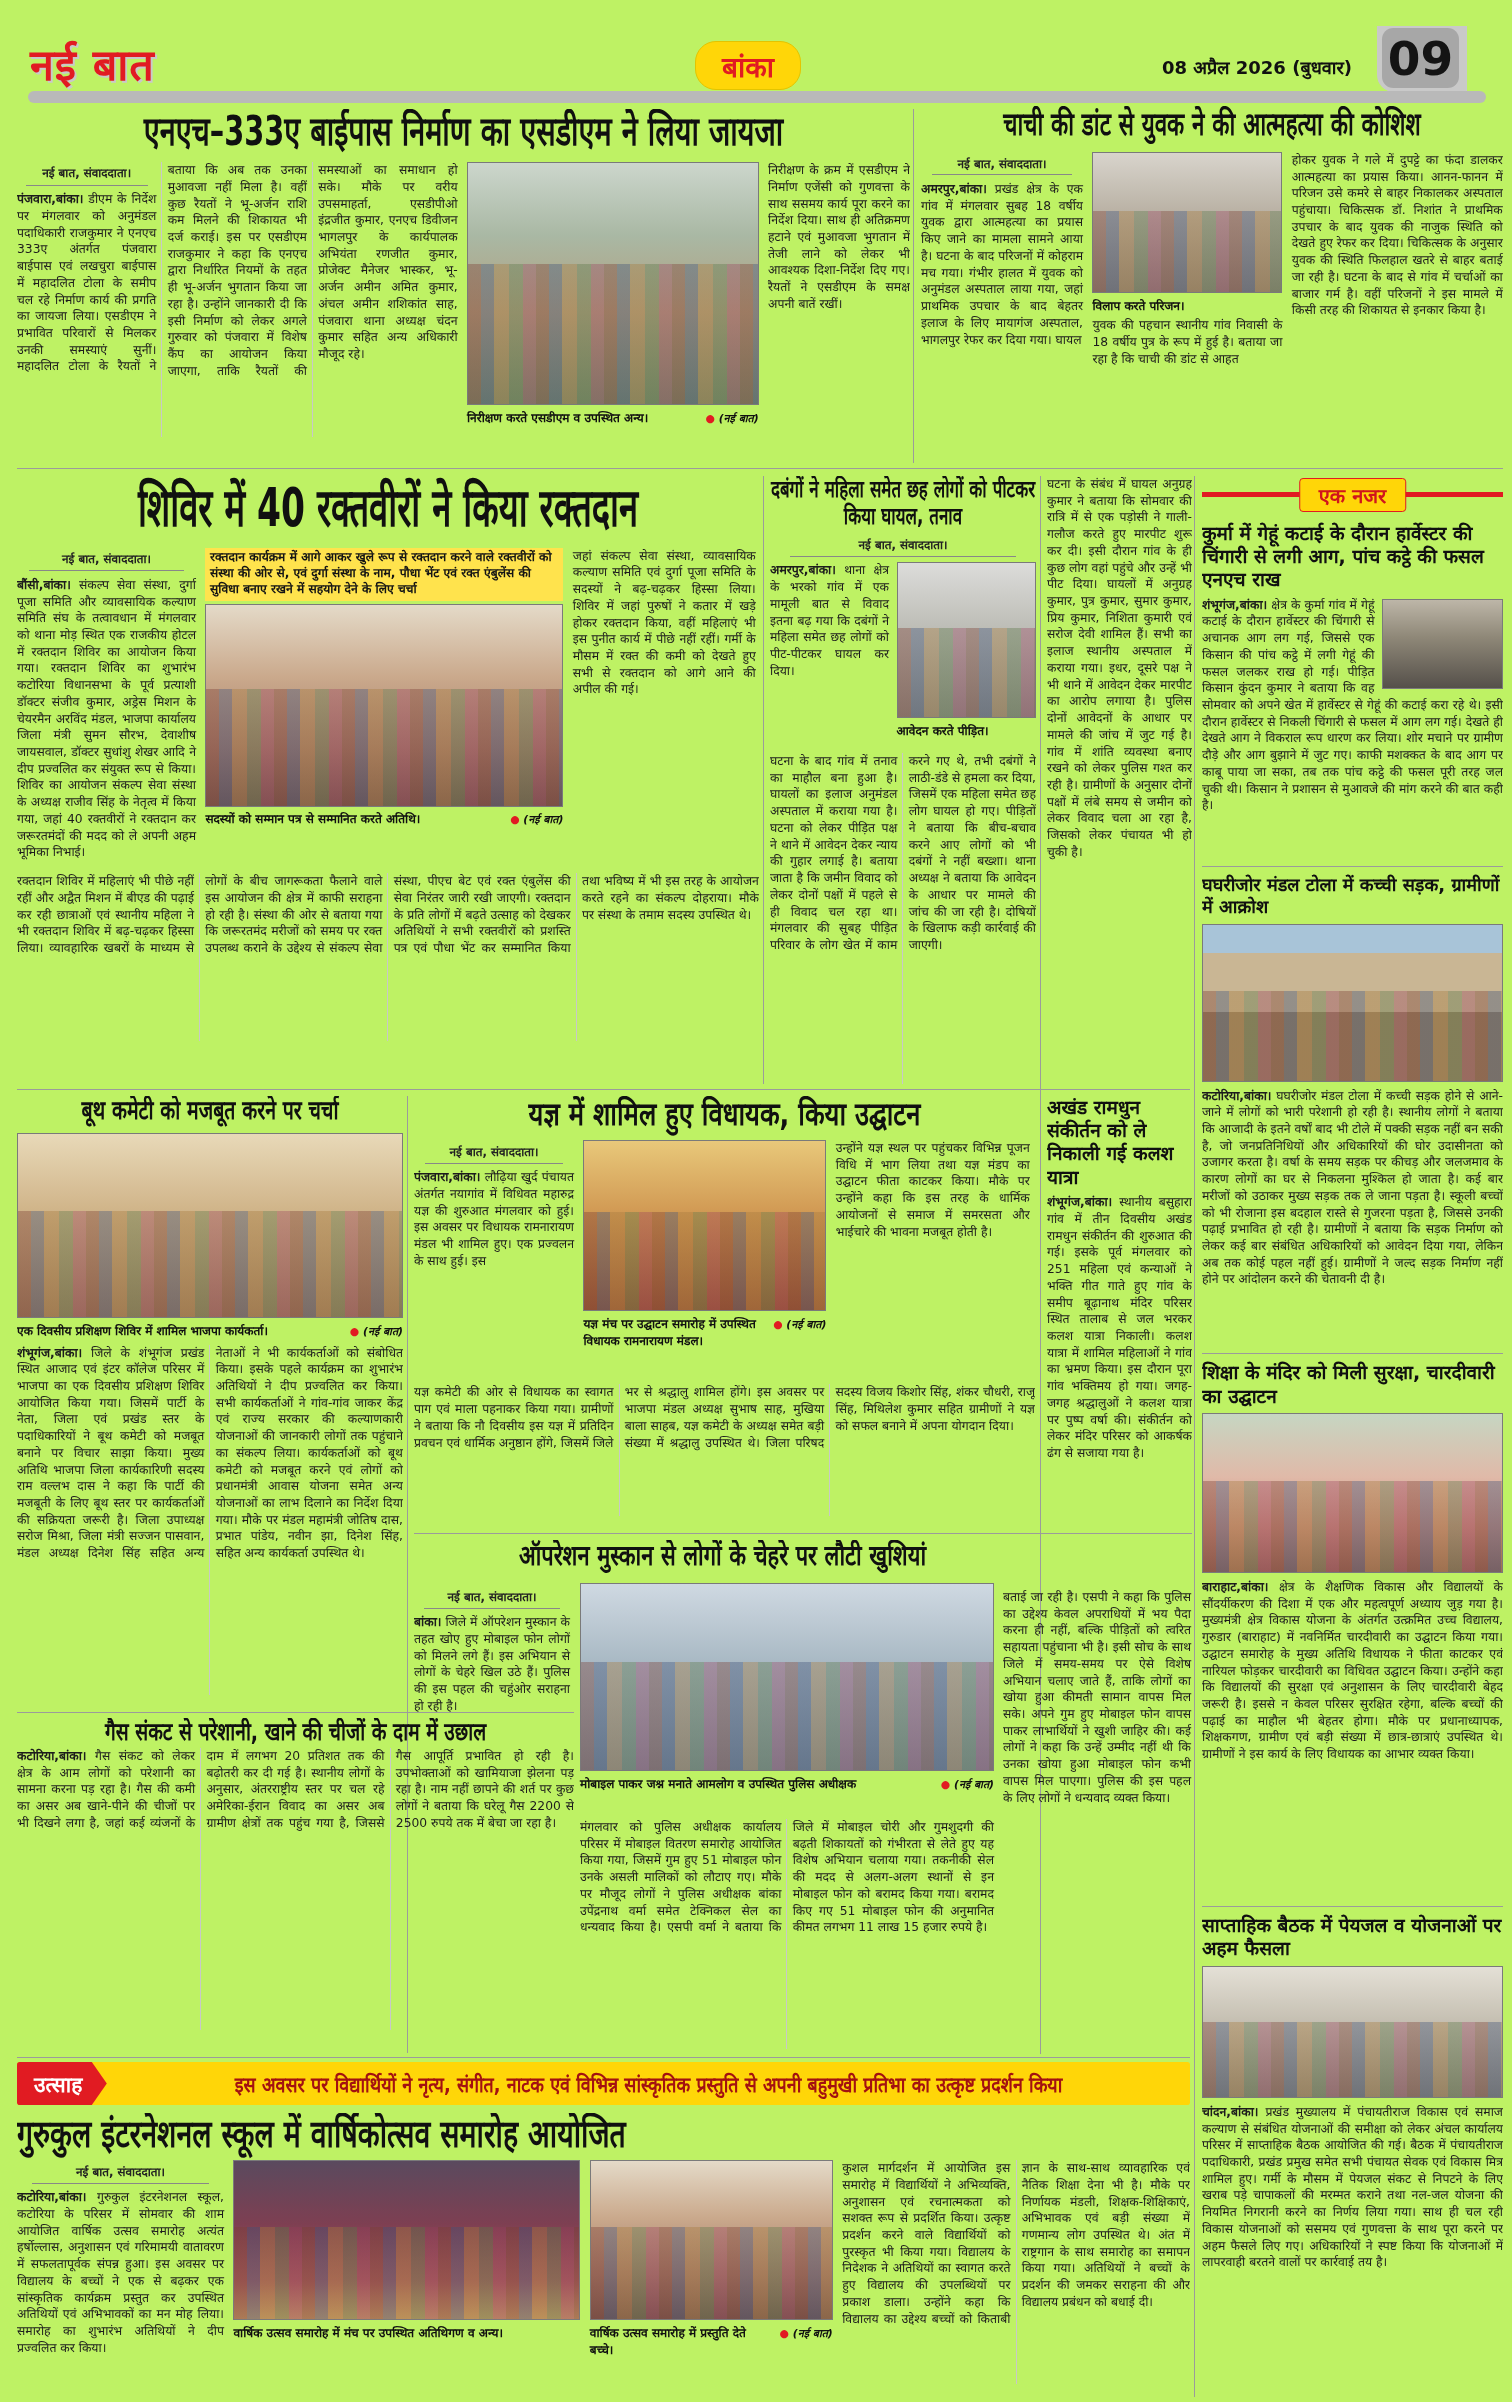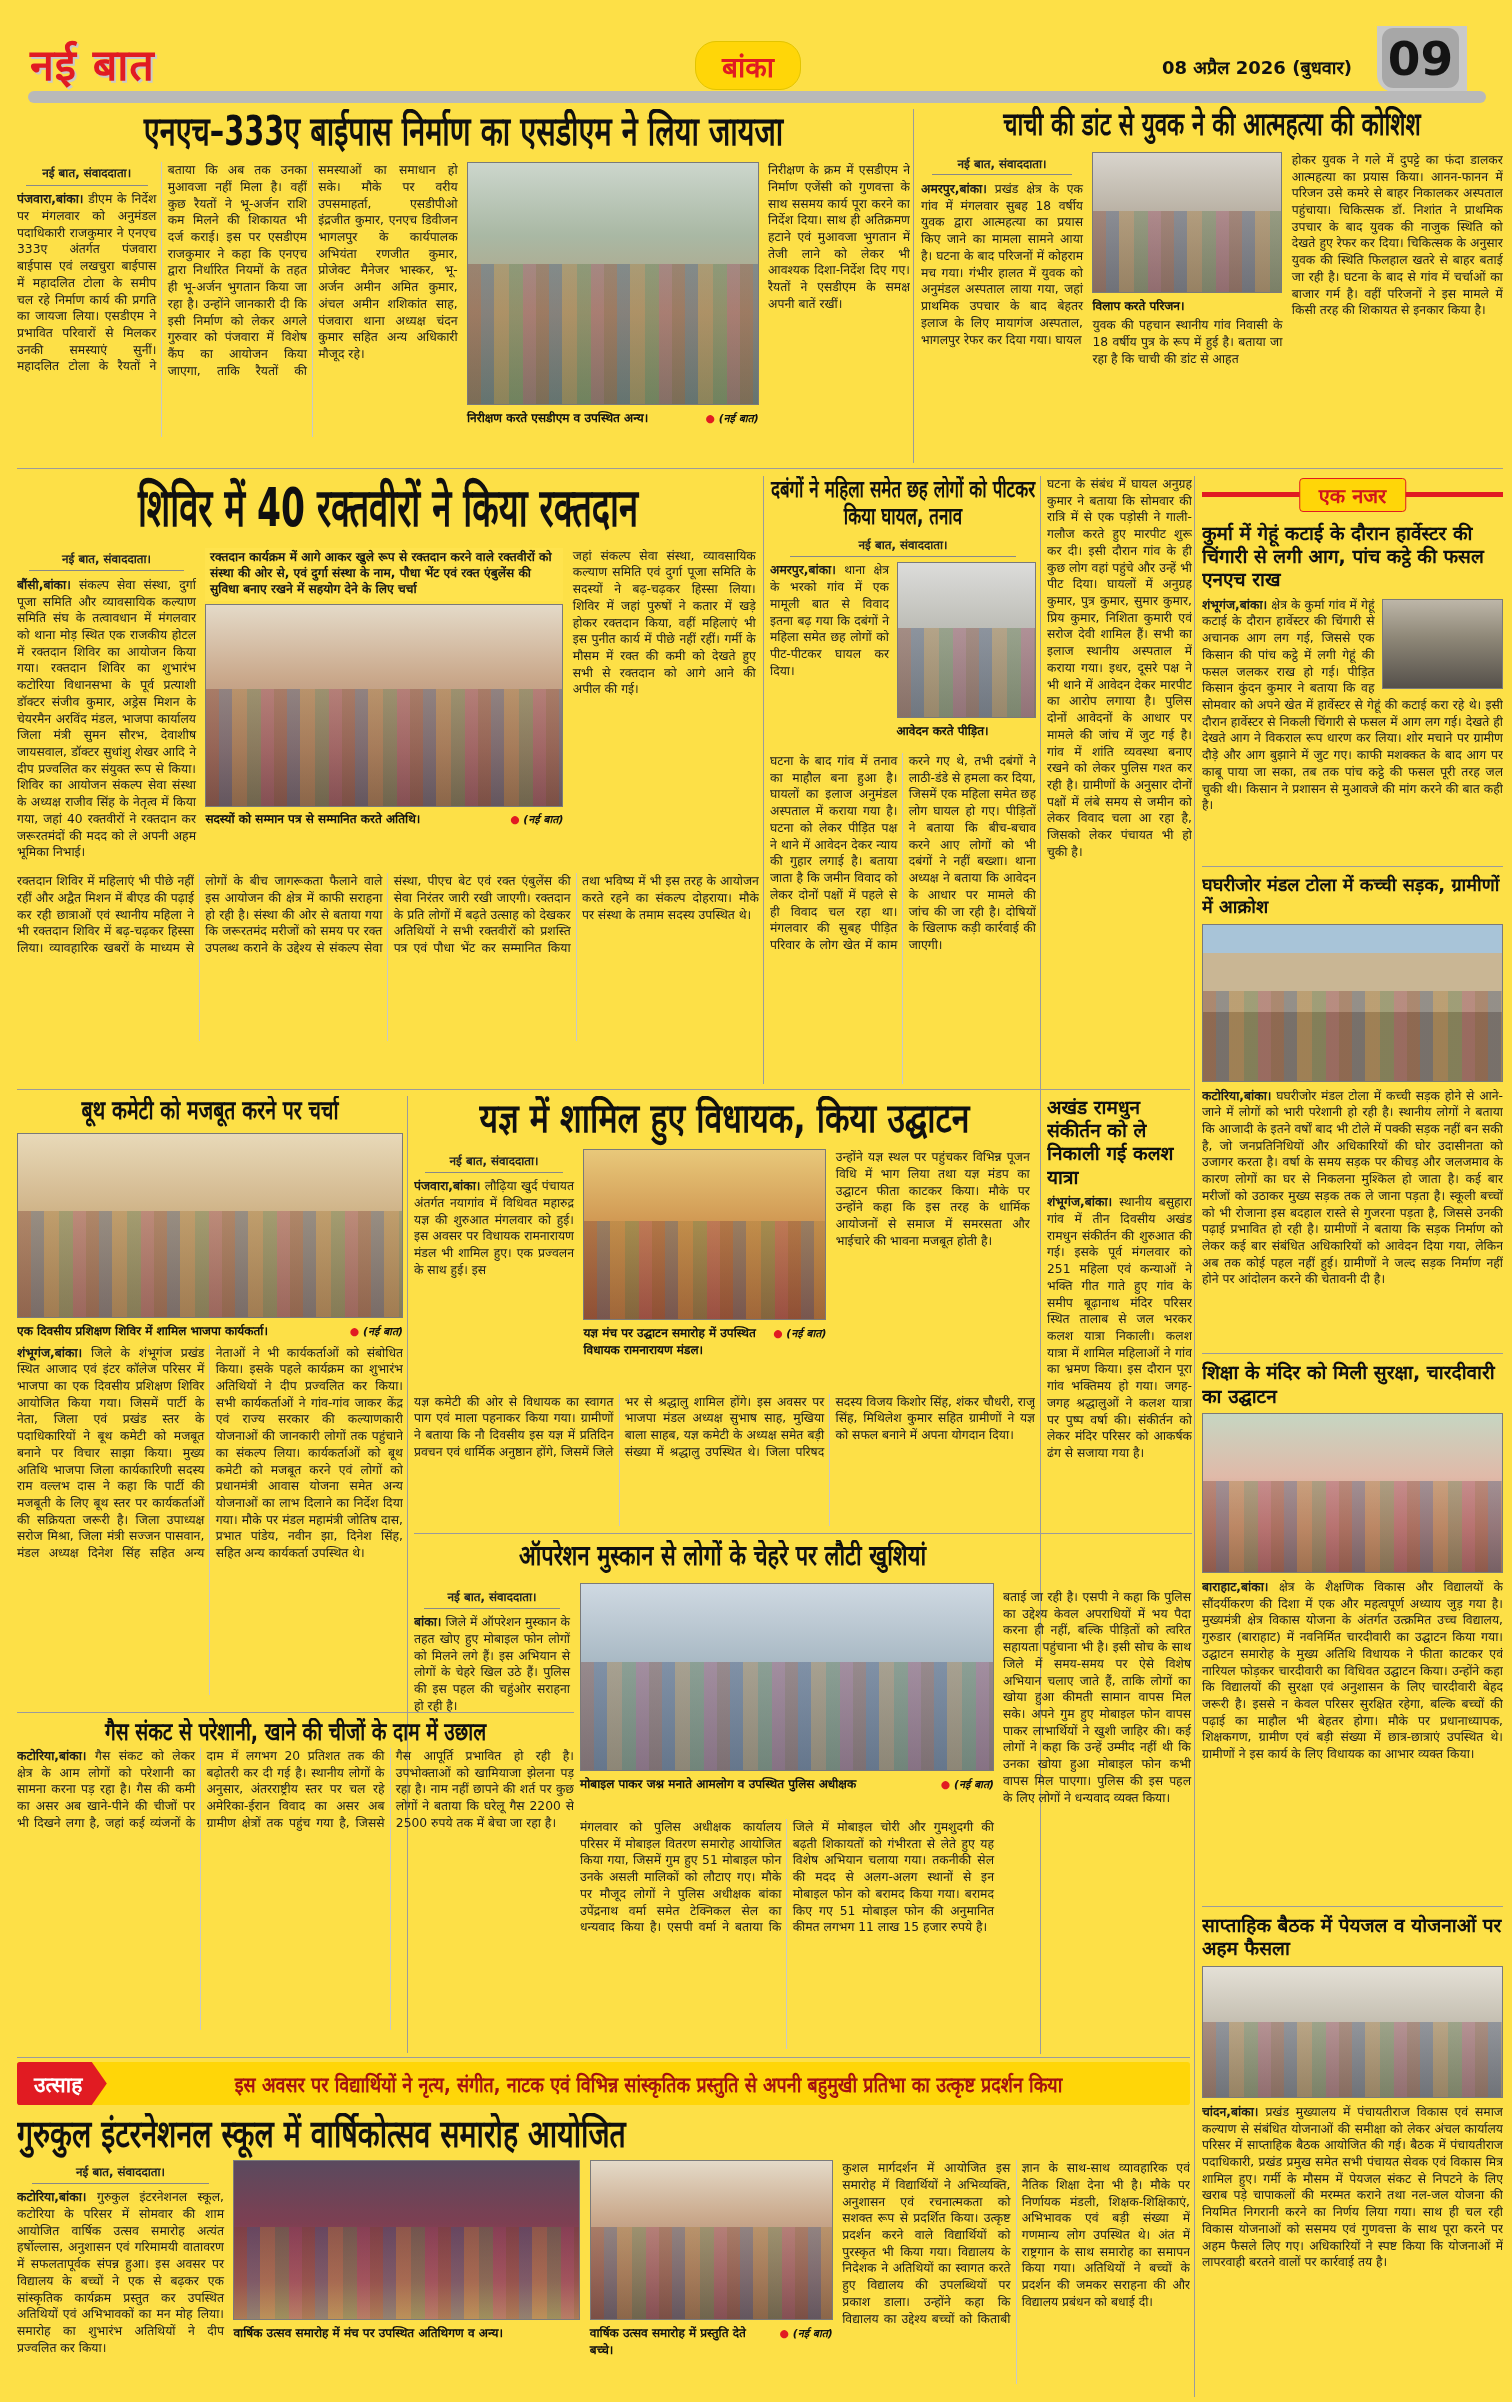--- a/index.html
+++ b/index.html
@@ -1,16 +1,16 @@
 <!DOCTYPE html>
 <html lang="hi" style="font-size:15px"><head>
 <meta charset="utf-8">
 <style>
   html,body{margin:0;padding:0;background:#e8e6e0;}
-  .page{position:relative;width:1512px;height:2402px;background:#fde047;margin:0 auto;
+  .page{position:relative;width:1512px;height:2402px;background:#bef264;margin:0 auto;
         font-family:"DejaVu Sans",sans-serif;color:#1b1b1b;overflow:hidden;}
   .box{position:absolute;overflow:hidden;}
   .vline{position:absolute;width:0.9px;background:#9b9b9b;}
   .hline{position:absolute;height:0.9px;background:#9b9b9b;}
 
   
   .masthead{position:absolute;left:30px;top:34px;font-size:43px;font-weight:bold;color:#e11b22;
             text-shadow:1.9px 1.9px 0 #c9c9c9;letter-spacing:0.9px;}
   .edition-pill{position:absolute;left:695px;top:41px;background:#ffd608;border-radius:21px;
             padding:4.7px 26px;font-size:28px;font-weight:bold;color:#e11b22;border:0.9px solid #e3c400;}
@@ -201,21 +201,21 @@
     </figure>
     <div class="body cols2" style="height:350px;margin-top:5.6px;">
       <span class="dateline">शंभूगंज,बांका।</span>
       <span>जिले के शंभूगंज प्रखंड स्थित आजाद एवं इंटर कॉलेज परिसर में भाजपा का एक दिवसीय प्रशिक्षण शिविर आयोजित किया गया। जिसमें पार्टी के नेता, जिला एवं प्रखंड स्तर के पदाधिकारियों ने बूथ कमेटी को मजबूत बनाने पर विचार साझा किया। मुख्य अतिथि भाजपा जिला कार्यकारिणी सदस्य राम वल्लभ दास ने कहा कि पार्टी की मजबूती के लिए बूथ स्तर पर कार्यकर्ताओं की सक्रियता जरूरी है। जिला उपाध्यक्ष सरोज मिश्रा, जिला मंत्री सज्जन पासवान, मंडल अध्यक्ष दिनेश सिंह सहित अन्य नेताओं ने भी कार्यकर्ताओं को संबोधित किया। इसके पहले कार्यक्रम का शुभारंभ अतिथियों ने दीप प्रज्वलित कर किया। सभी कार्यकर्ताओं ने गांव-गांव जाकर केंद्र एवं राज्य सरकार की कल्याणकारी योजनाओं की जानकारी लोगों तक पहुंचाने का संकल्प लिया। कार्यकर्ताओं को बूथ कमेटी को मजबूत करने एवं लोगों को प्रधानमंत्री आवास योजना समेत अन्य योजनाओं का लाभ दिलाने का निर्देश दिया गया। मौके पर मंडल महामंत्री जोतिष दास, प्रभात पांडेय, नवीन झा, दिनेश सिंह, सहित अन्य कार्यकर्ता उपस्थित थे।</span>
     </div>
   </section>
 
   <div class="vline" style="left:407px;top:1096px;height:957px;"></div>
 
   <section class="box" style="left:414px;top:1096px;width:621px;height:431px;">
-    <h1 class="hl" style="font-size:40px;margin:0 0 7.5px;">
+    <h1 class="hl" style="font-size:32px;margin:0 0 7.5px;">
       <span class="cnd" style="--sx:.8;">यज्ञ में शामिल हुए विधायक, किया उद्घाटन</span>
       </h1>
     <div style="display:flex;gap:9.4px;">
       <div style="width:160px;">
         <div class="byline">नई बात, संवाददाता।</div>
         <div class="body" style="height:200px;">
           <span class="dateline">पंजवारा,बांका।</span>
           <span>लौढ़िया खुर्द पंचायत अंतर्गत नयागांव में विधिवत महारुद्र यज्ञ की शुरुआत मंगलवार को हुई। इस अवसर पर विधायक रामनारायण मंडल भी शामिल हुए। एक प्रज्वलन के साथ हुई। इस</span>
         </div>
       </div>

